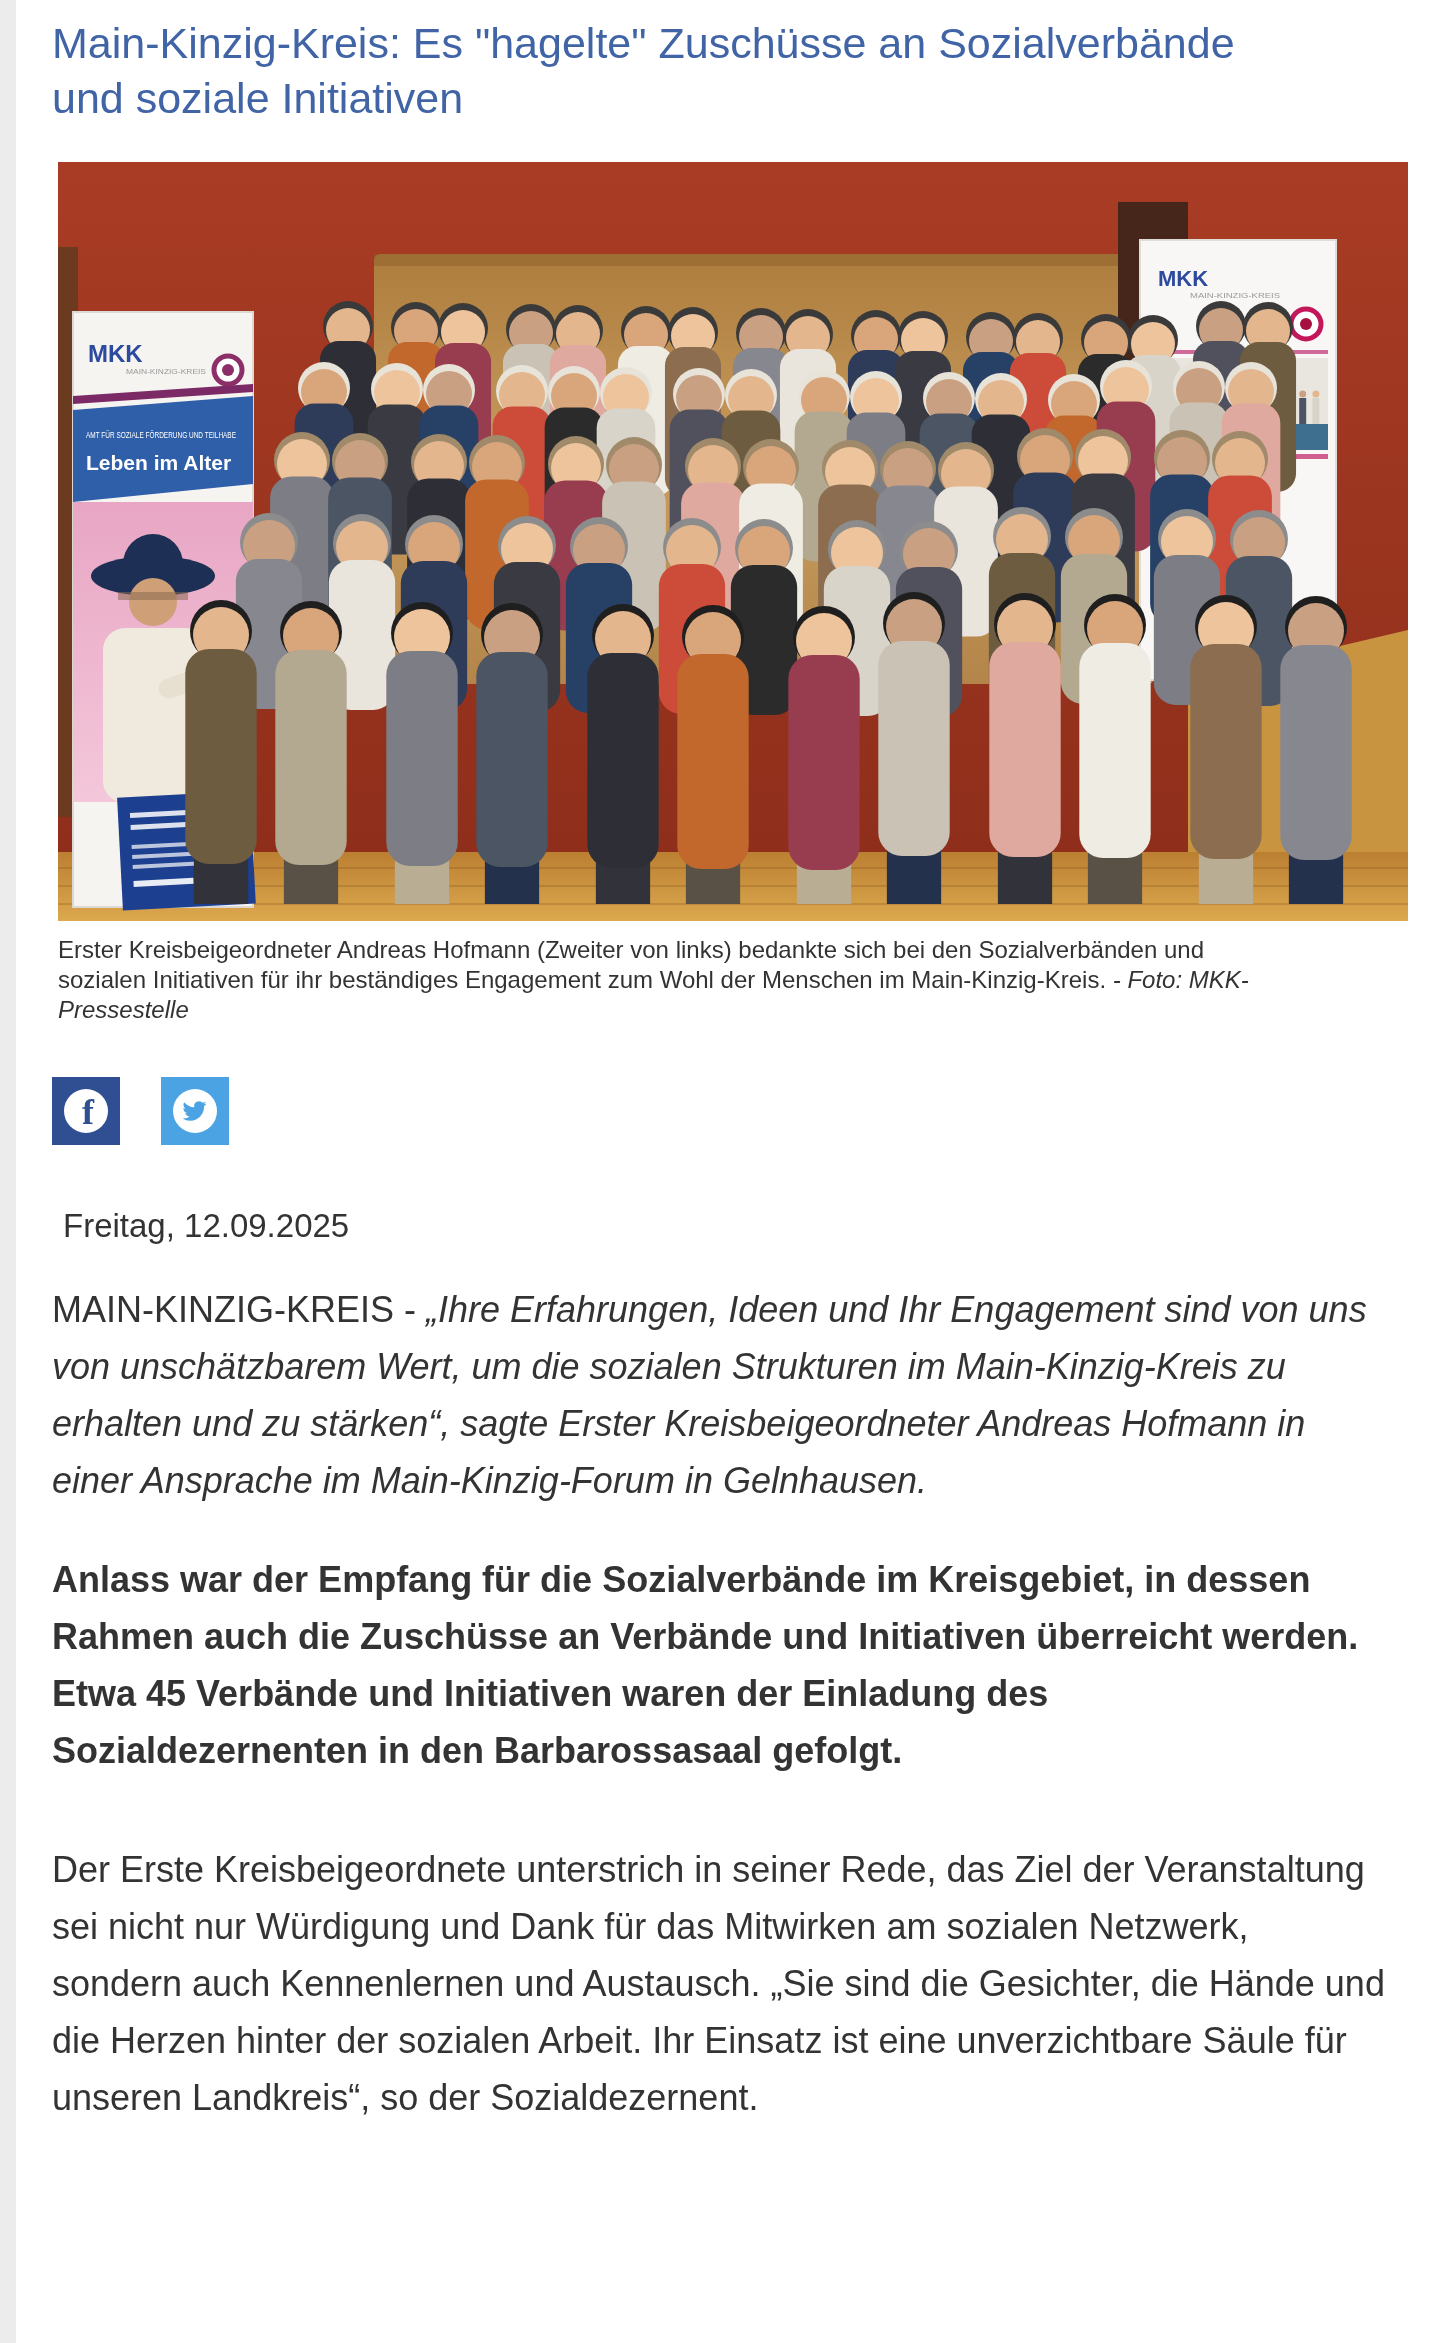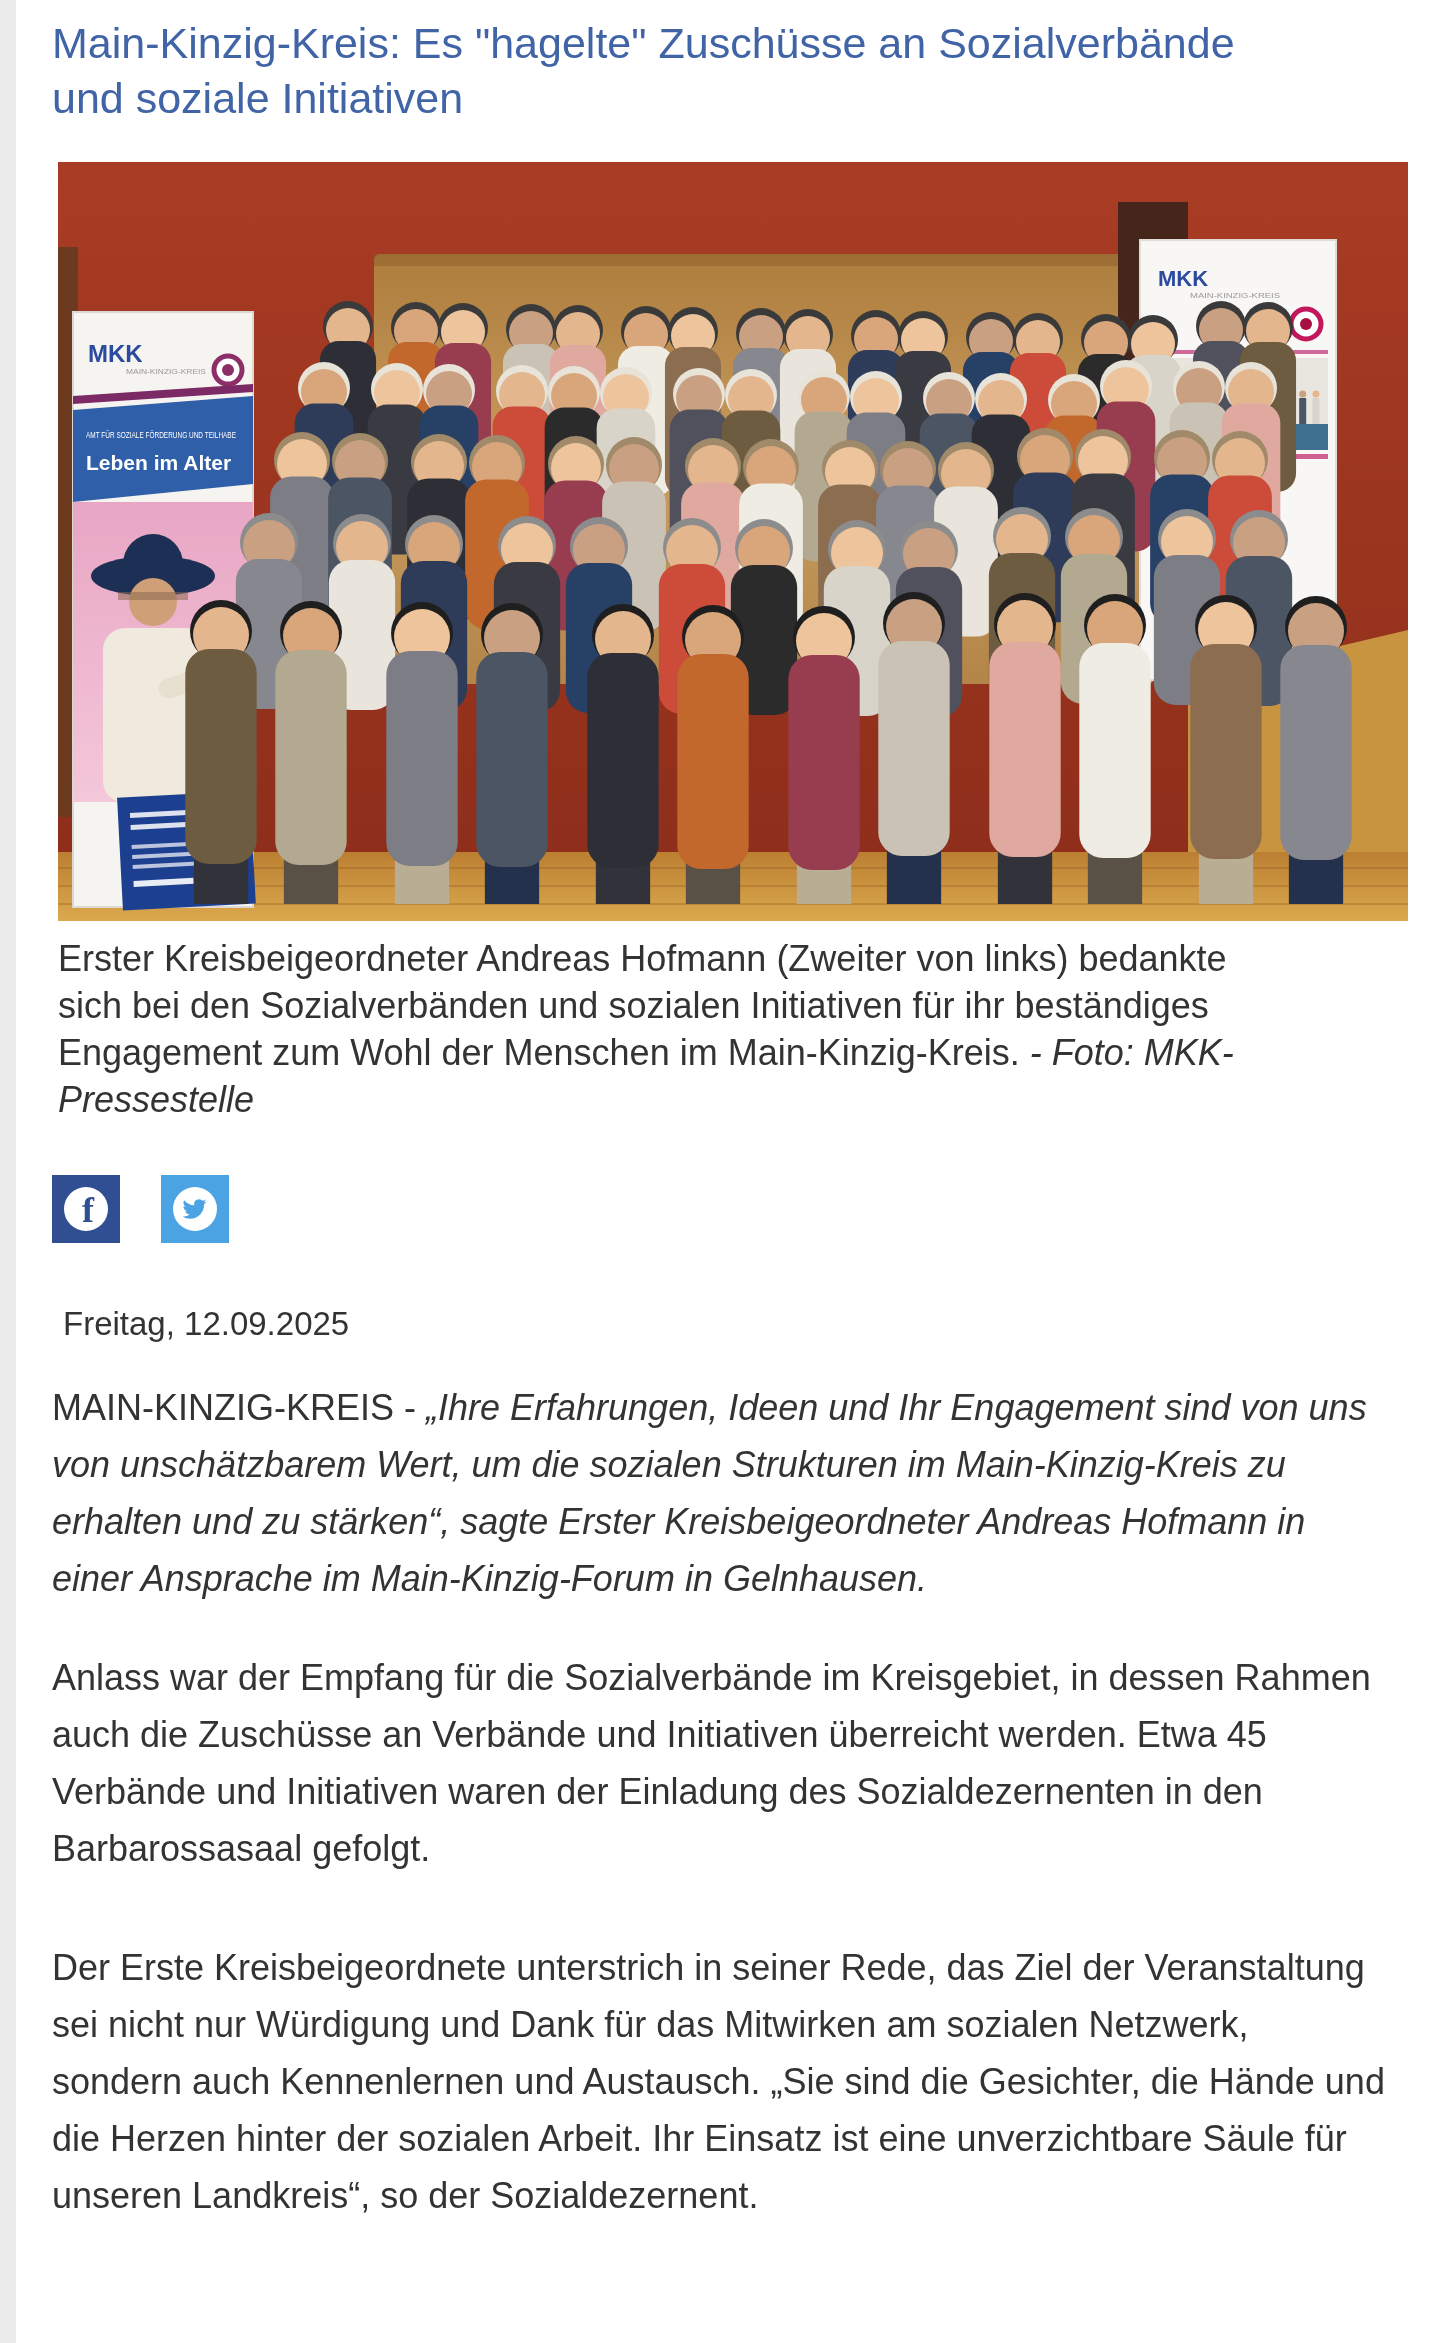--- a/index.html
+++ b/index.html
@@ -8,32 +8,32 @@
     background:#ffffff;color:#333;
     font-family:"Liberation Sans", sans-serif;
   }
   .gutter{position:absolute;left:0;top:0;width:16px;height:100%;background:#ececec;}
   .article{position:absolute;left:52px;top:0;width:1350px;}
   .kicker{margin:24px 0 0;font-size:31px;font-weight:700;color:#3b5a8e;letter-spacing:.2px;}
   .headline{margin:16px 0 0;font-size:43px;font-weight:500;color:#4064a6;line-height:55px;max-width:1260px;}
   figure{margin:30px 0 10px;padding:6px;}
   .photo{width:1350px;height:759px;background:#9d3520;overflow:hidden;}
   .photo svg{display:block;width:100%;height:100%;}
-  .caption{margin-top:14px;font-size:36px;line-height:47px;max-width:1240px;color:#333;}
+  .caption{margin-top:14px;font-size:24px;line-height:30px;max-width:1240px;color:#333;}
   .caption .credit{font-style:italic;}
   .share-row{display:flex;gap:41px;margin-top:46px;}
   .share{width:68px;height:68px;display:flex;align-items:center;justify-content:center;cursor:pointer;}
   .share svg{display:block;}
   .share.fb{background:#2f4f92;}
   .share.tw{background:#4ba3e3;}
   .date{margin:62px 11px 0;font-size:33px;color:#333;}
   .par{font-size:36px;line-height:57px;color:#333;max-width:1335px;margin:36px 0 0;}
   .par.lead em{font-style:italic;}
   .par.lead .prefix{font-style:normal;margin-top:10px;}
-  .par.bold{font-weight:400;margin-top:42px;max-width:1320px;}
+  .par.bold{font-weight:700;margin-top:42px;max-width:1320px;}
   .par.normal{margin-top:62px;}
 </style>
 </head>
 <body>
 
 <div class="gutter"></div>
 
 <main class="article">
 
   <h1 class="headline">Main-Kinzig-Kreis: Es "hagelte" Zuschüsse an Sozialverbände und soziale Initiativen</h1>

